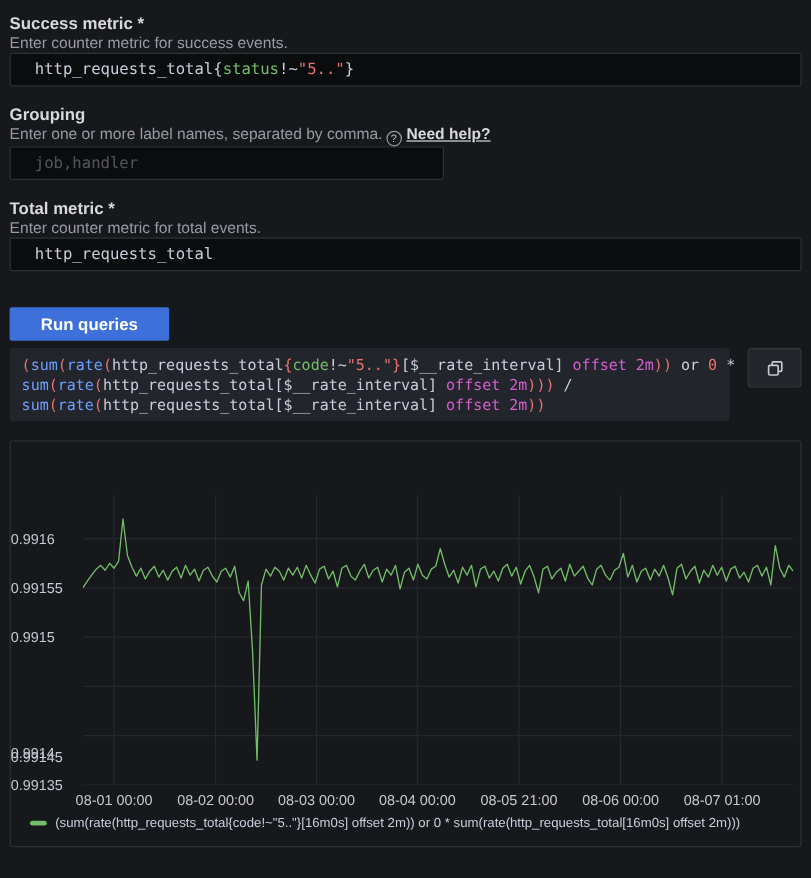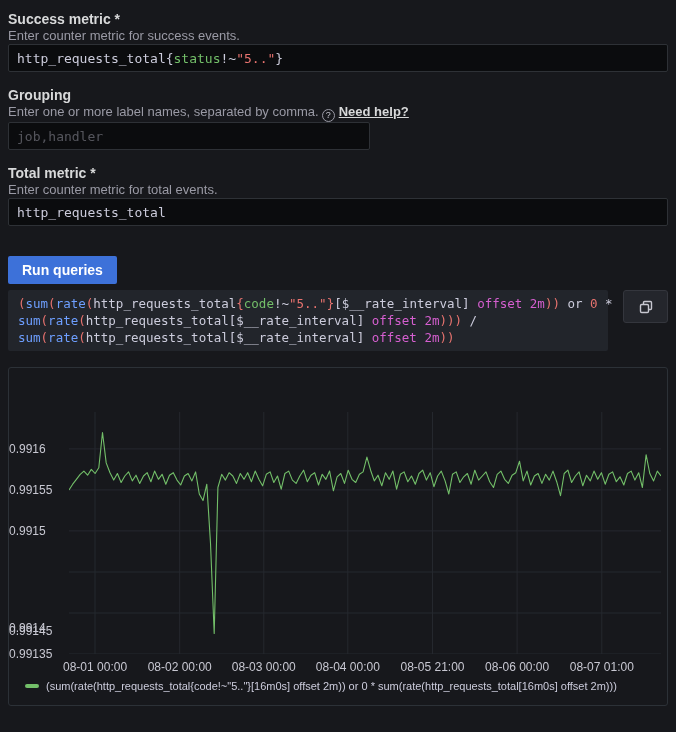--- a/index.html
+++ b/index.html
@@ -14,42 +14,42 @@
 
   .field-label { font-size: 14px; font-weight: 700; line-height: 18px; color: #d8d9da; }
   .field-desc  { font-size: 13px; line-height: 16px; color: #9a9aa5; }
 
   .text-input {
     width: 660px; height: 28px;
     background: #0b0c0e;
     border: 1px solid #2e3136;
     border-radius: 2px;
     display: flex; align-items: center;
-    padding: 0 8px;
+    padding: 0 20px;
     font-family: "DejaVu Sans Mono", monospace;
     font-size: 13px; color: #ccccdc;
     margin-bottom: 14px;
     white-space: pre;
   }
   input.text-input { display: block; line-height: 26px; }
   input.text-input::placeholder { color: rgba(204,204,220,0.38); }
   .text-input.narrow { width: 362px; }
 
   .help-icon {
     display: inline-flex; align-items: center; justify-content: center;
     width: 13px; height: 13px; border-radius: 50%;
     border: 1px solid #9a9aa5; color: #c7c7d0;
     font-size: 9px; line-height: 1; margin: 0 4px 0 3px;
     vertical-align: -2px;
   }
   .help-link { color: #d8d9da; text-decoration: underline; font-weight: 700; font-size: 13px; cursor: pointer; }
 
   .run-btn {
     margin-top: 16px;
-    height: 28px; padding: 0 14px;
+    height: 28px; padding: 0 26px;
     background: #3d71d9; border: none; border-radius: 2px;
     color: #ffffff; font-family: "Liberation Sans", sans-serif;
     font-size: 14px; font-weight: 700; cursor: pointer;
   }
 
   .sli-label { margin-top: 26px; font-size: 13px; font-weight: 700; line-height: 16px; color: #d8d9da; }
   .sli-row { display: flex; align-items: flex-start; margin-top: 6px; width: 660px; }
   .code-block {
     width: 600px;
     background: #22252b;

